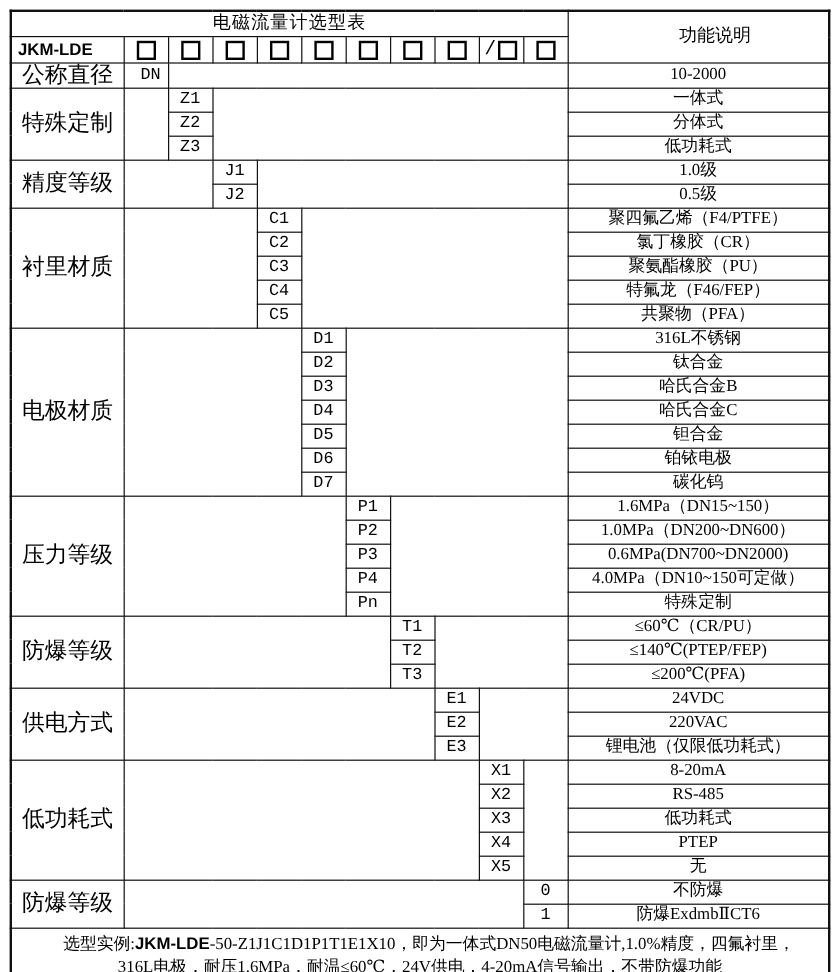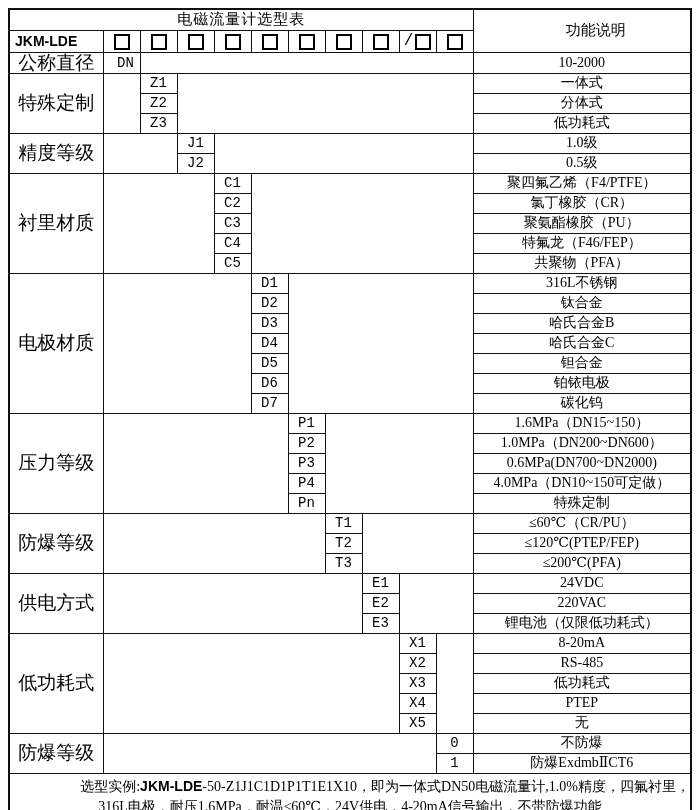--- a/index.html
+++ b/index.html
@@ -16,21 +16,21 @@
          text-align:left;padding-left:5px;font-size:14px;}
   .lab{font-size:19px;}
   .code{font-family:"Liberation Mono","DejaVu Sans Mono",monospace;font-size:14px;}
   .code.dn{text-align:center;padding-left:8px;}
   .desc{font-size:14px;margin-top:12px;}
   .box{display:inline-block;width:12px;height:12px;border:2px solid #000;
        vertical-align:middle;background:#fff;}
   .slash{font-size:16px;margin-right:2px;vertical-align:middle;
          font-family:"Liberation Mono","DejaVu Sans Mono",monospace;}
   tr.ex td{height:46px;}
-  .exl1{text-align:right;padding-left:15px;line-height:1.4;}
+  .exl1{text-align:center;padding-left:15px;line-height:1.4;}
   .exl2{text-align:center;line-height:1.4;}
   .exm{font-family:"Liberation Sans","DejaVu Sans",sans-serif;font-weight:bold;}
 </style>
 </head>
 <body>
 
 <div class="wrap">
 <table>
   <colgroup>
     <col style="width:94px">
@@ -184,21 +184,21 @@
 
   <tr>
     <td class="lab" rowspan="3">防爆等级</td>
     <td rowspan="3" colspan="6"></td>
     <td class="code">T1</td>
     <td rowspan="3" colspan="3"></td>
     <td class="desc">≤60℃（CR/PU）</td>
   </tr>
   <tr>
     <td class="code">T2</td>
-    <td class="desc">≤120℃(PTEP/FEP)</td>
+    <td class="desc">≤140℃(PTEP/FEP)</td>
   </tr>
   <tr>
     <td class="code">T3</td>
     <td class="desc">≤200℃(PFA)</td>
   </tr>
 
   <tr>
     <td class="lab" rowspan="3">供电方式</td>
     <td rowspan="3" colspan="7"></td>
     <td class="code">E1</td>

